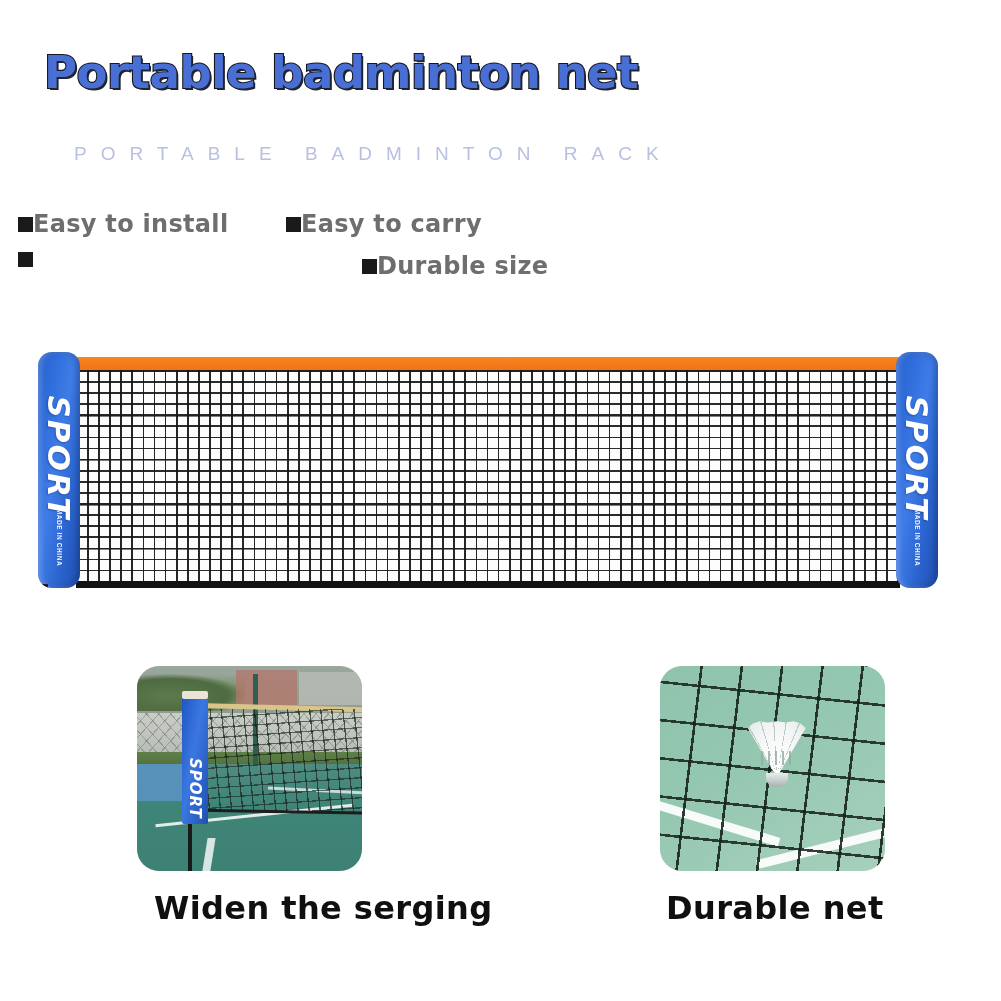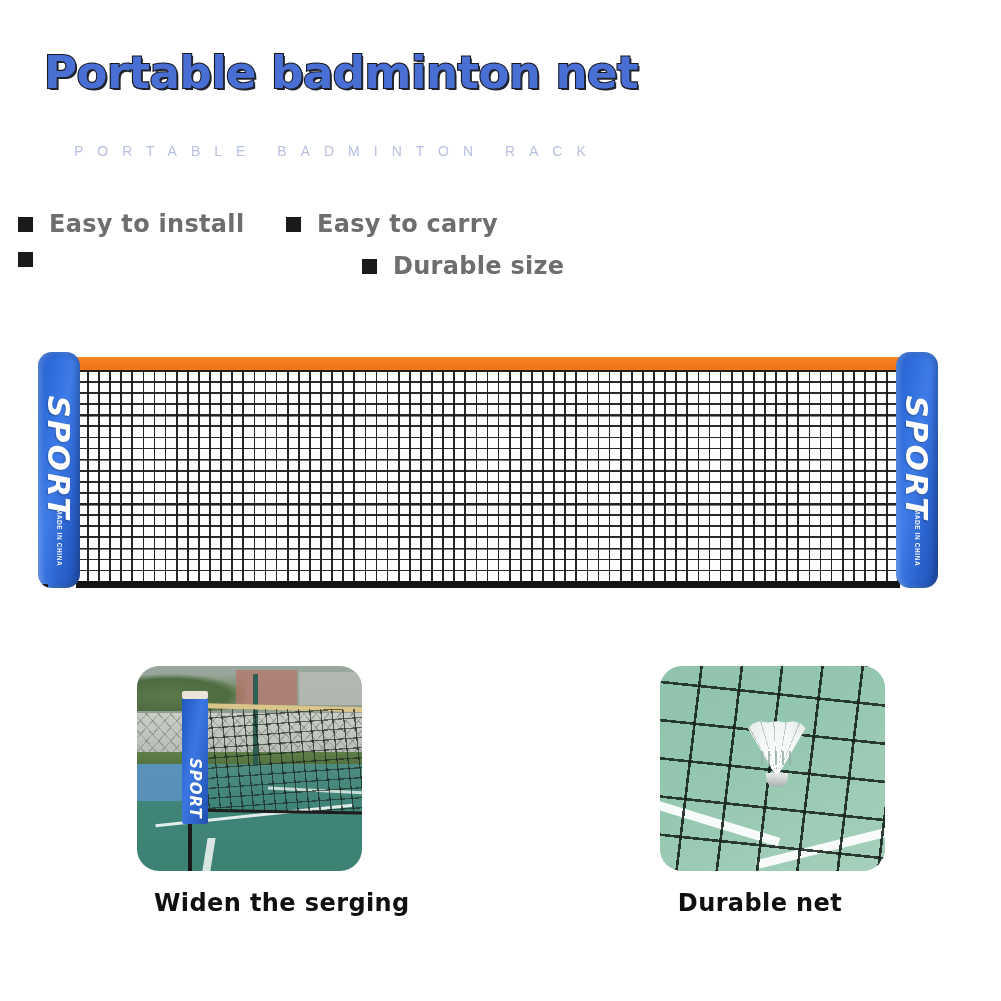--- a/index.html
+++ b/index.html
@@ -19,31 +19,31 @@
     color:#4a6fd4;
     -webkit-text-stroke:2.2px #16181f;
     paint-order:stroke fill;
     text-shadow:2px 2px 0 #20242e;
     white-space:nowrap;
     line-height:1;
   }
   .subtitle {
     position:absolute; left:74px; top:143px;
     font-family:"Liberation Sans", sans-serif;
-    font-size:14px; font-weight:400;
+    font-size:19px; font-weight:400;
     color:#b9c0e0;
     letter-spacing:14px;
     white-space:nowrap;
   }
 
   
   .features { position:absolute; left:0; top:208px; width:1001px; height:96px; }
   .feat {
     position:absolute;
-    display:flex; align-items:center; gap:16px;
+    display:flex; align-items:center; 
     white-space:nowrap;
   }
   .feat .sq {
     width:15px; height:15px; background:#1a1a1a; flex:0 0 auto;
     display:block;
   }
   .feat .txt {
     font-family:"DejaVu Sans", sans-serif;
     font-size:24px; font-weight:700;
     color:#6e6e6e;
@@ -122,21 +122,21 @@
   .card { position:absolute; width:225px; }
   .card.c0 { left:137px; }
   .card.c1 { left:623px;padding-left:37px; }
   .photo {
     position:relative; width:225px; height:205px;
     border-radius:22px; overflow:hidden; background:#dfe6e4;
   }
   .caption {
     margin-top:18px; text-align:center;
     font-family:"DejaVu Sans", sans-serif;
-    font-size:24px; font-weight:700; color:#101010;
+    font-size:32px; font-weight:700; color:#101010;
     letter-spacing:0.4px; white-space:nowrap;
   }
   .card.c0 .caption { transform:translateX(17px); }
   .card.c1 .caption { transform:translateX(6px); }
 
   
   .p1-sky { position:absolute; left:0; top:0; width:100%; height:31%;
     background:linear-gradient(#9aa79e 0%, #93a093 45%, #8d9c8c 100%); }
   .p1-bldg1 { position:absolute; left:44%; top:2%; width:27%; height:17%;
     background:#b4766a; opacity:.75; }

